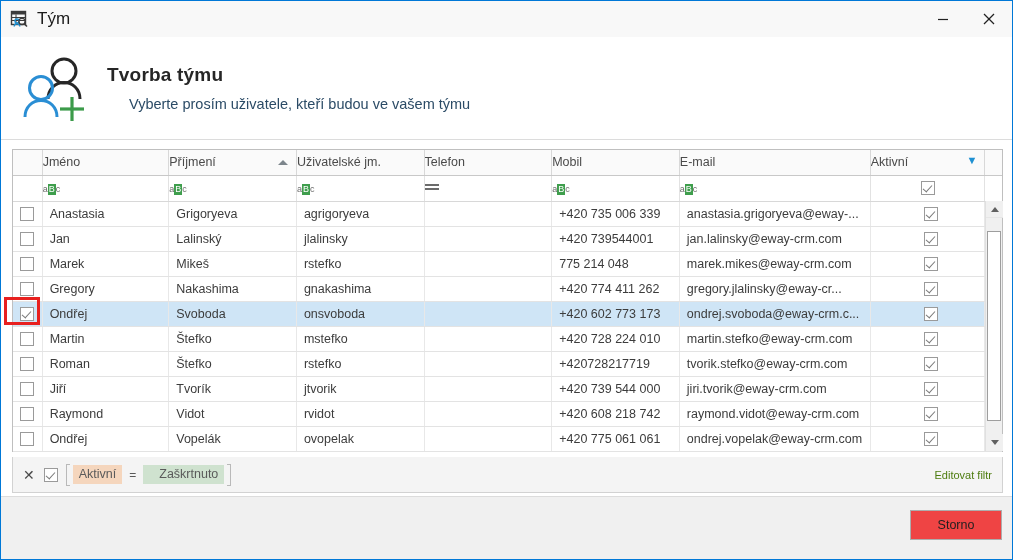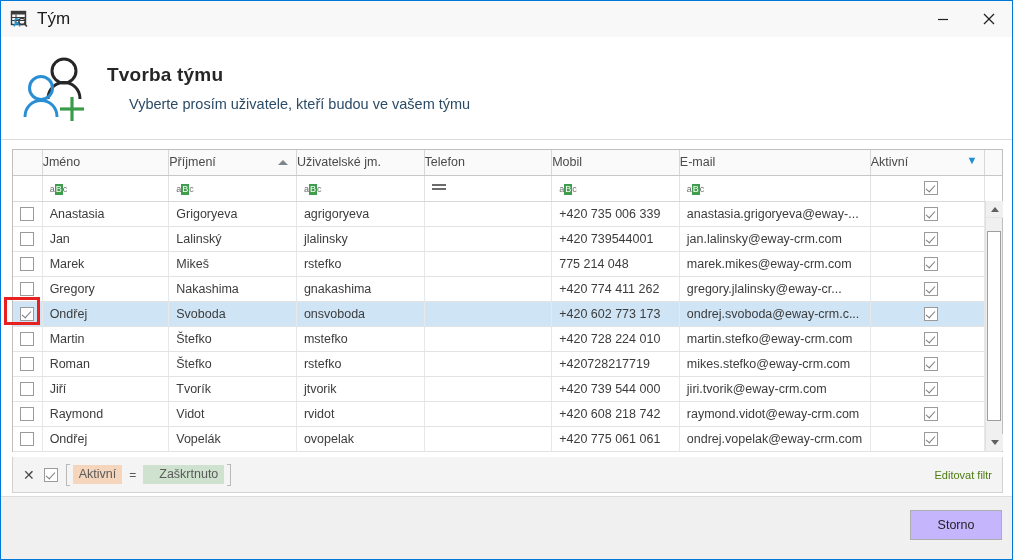--- a/index.html
+++ b/index.html
@@ -149,21 +149,20 @@
     color: #1e90d2;
     font-size: 11px;
     line-height: 11px;
   }
   
   tr.filter-row td {
     height: 26px;
     border-right: 1px solid #e2e2e2;
     border-bottom: 1px solid #d8d8d8;
     background: #ffffff;
-    padding-left: 7px;
     box-sizing: border-box;
     vertical-align: middle;
   }
   tr.filter-row td.cb-col { padding-left: 0; }
   .abc {
     display: inline-block;
     font-family: "Liberation Sans", sans-serif;
     font-size: 9px;
     line-height: 11px;
     color: #6b6b6b;
@@ -348,21 +347,21 @@
     height: 62px;
     background: #f0f0f0;
     border-top: 1px solid #dcdcdc;
   }
   .btn {
     position: absolute;
     top: 13px;
     height: 30px;
     width: 92px;
     box-sizing: border-box;
-    background: #c4b5fd;
+    background: #ef4444;
     border: 1px solid #adadad;
     font-size: 12.5px;
     font-family: "Liberation Sans", sans-serif;
     color: #1f1f1f;
     display: flex;
     align-items: center;
     justify-content: center;
   }
   .btn.back { right: 215px; color: #9d9d9d; background: #f4f4f4; border-color: #cfcfcf; }
   .btn.next { right: 110px; border: 2px solid #0078d7; background: #ffffff; }
@@ -560,21 +559,21 @@
             <td class="center"><span class="chk checked"></span></td>
             <td style="border-right: none;"></td>
           </tr>
           <tr class="data-row">
             <td class="cb-col"><span class="chk"></span></td>
             <td>Roman</td>
             <td>Štefko</td>
             <td>rstefko</td>
             <td></td>
             <td>+420728217719</td>
-            <td>mikes.stefko@eway-crm.com</td>
+            <td>tvorik.stefko@eway-crm.com</td>
             <td class="center"><span class="chk checked"></span></td>
             <td style="border-right: none;"></td>
           </tr>
           <tr class="data-row">
             <td class="cb-col"><span class="chk"></span></td>
             <td>Jiří</td>
             <td>Tvorík</td>
             <td>jtvorik</td>
             <td></td>
             <td>+420 739 544 000</td>

